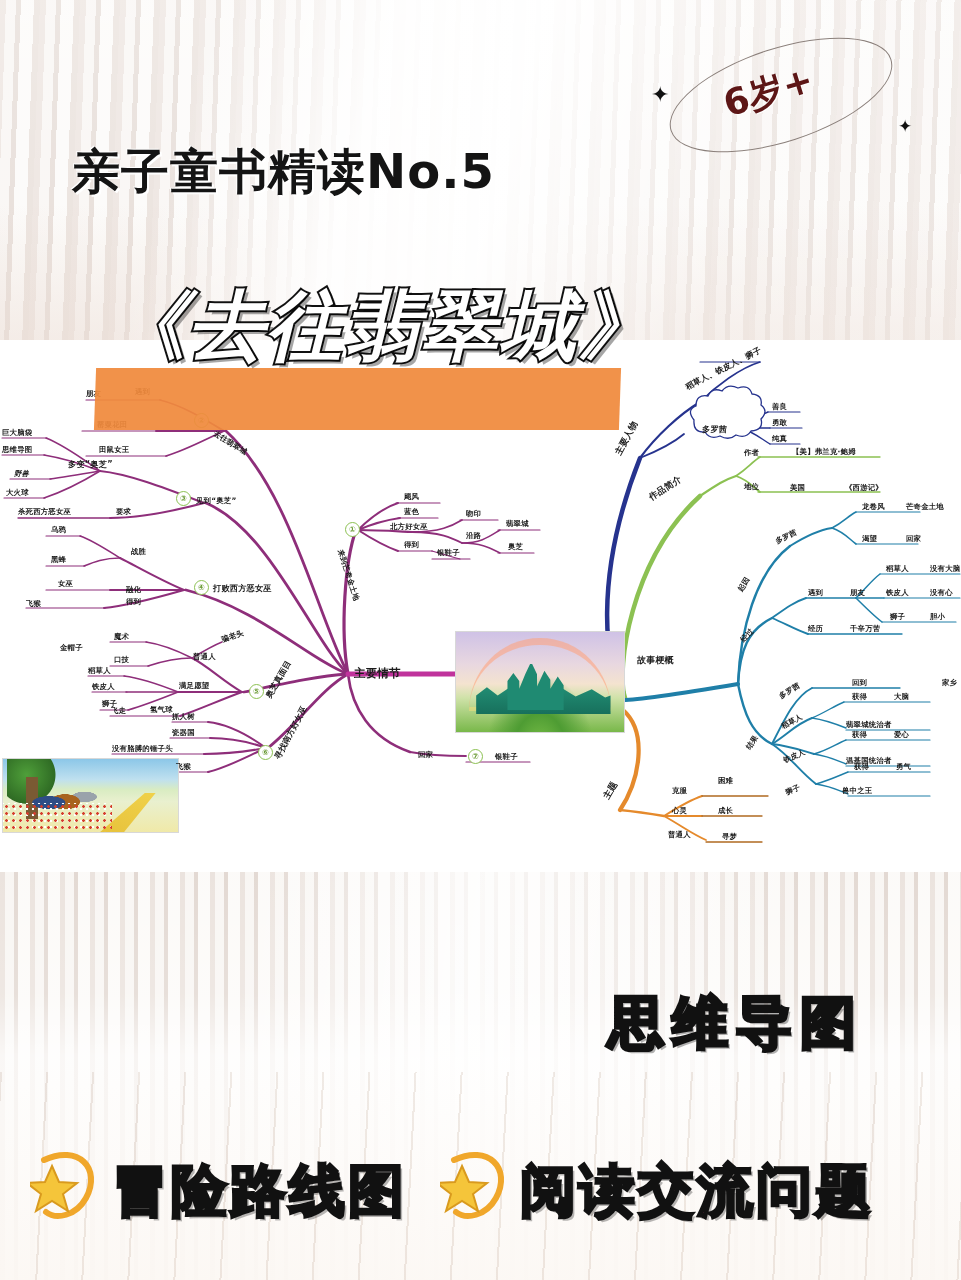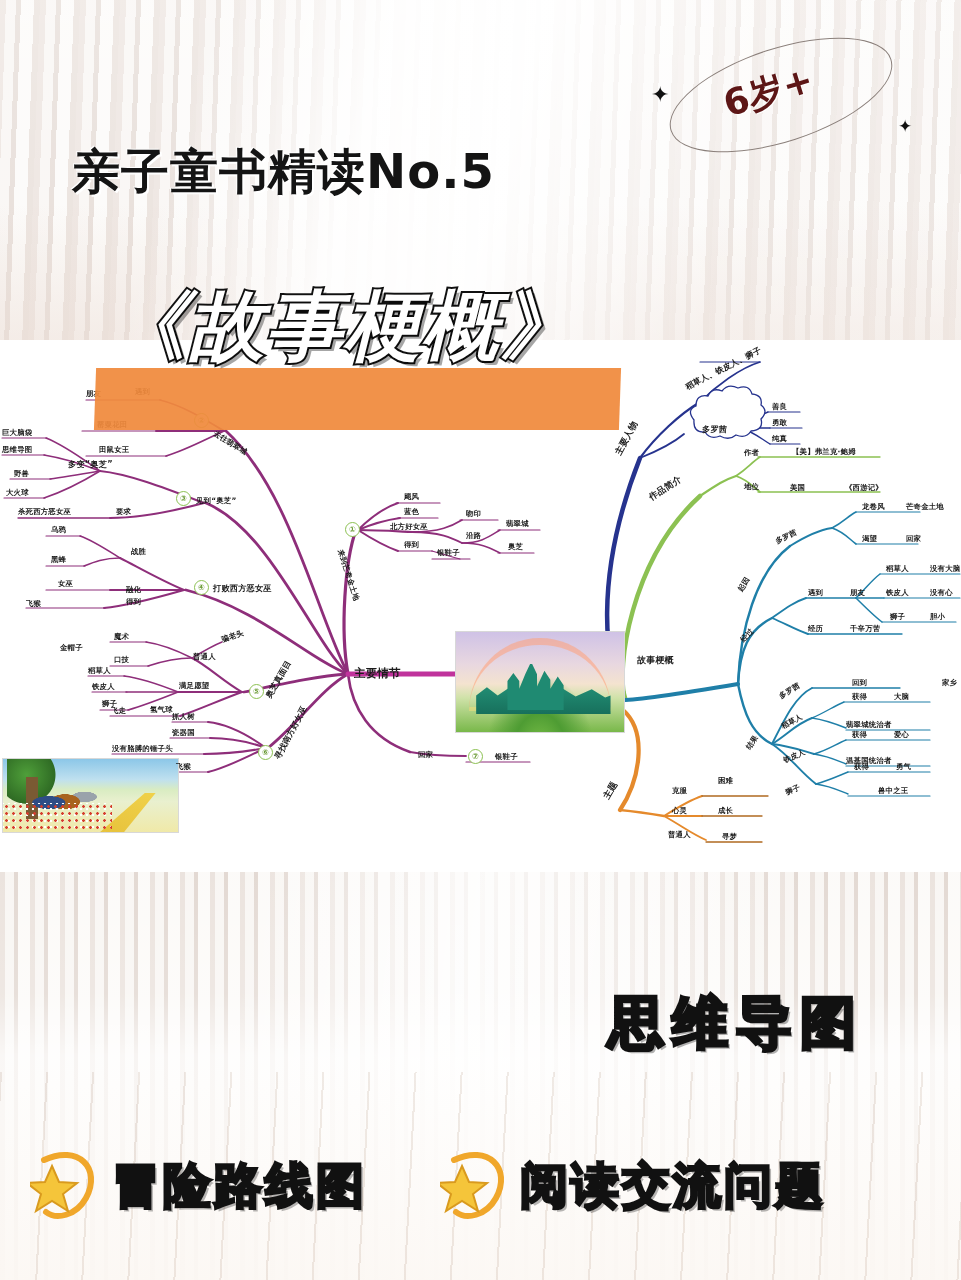--- a/index.html
+++ b/index.html
@@ -94,21 +94,21 @@
      -webkit-text-stroke:4px #111;
      paint-order:stroke fill;
      text-shadow:4px 4px 0 rgba(0,0,0,.35);
      font-family:"DejaVu Sans","Liberation Sans",sans-serif;}
   #mindmap-word{position:absolute;left:608px;top:986px;
      font-size:56px;font-weight:bold;color:#0f766e;letter-spacing:8px;
      -webkit-text-stroke:3.5px #111;
      text-shadow:3px 3px 0 rgba(0,0,0,.3);
      font-family:"DejaVu Sans","Liberation Sans",sans-serif;}
   #foot-row{position:absolute;left:0;top:1140px;width:961px;height:110px;}
-  .foot-item{position:absolute;font-size:48px;font-weight:bold;color:#ec4899;
+  .foot-item{position:absolute;font-size:56px;font-weight:bold;color:#ec4899;
      letter-spacing:3px;white-space:nowrap;
      -webkit-text-stroke:3px #111;
      text-shadow:3px 3px 0 rgba(0,0,0,.28);
      font-family:"DejaVu Sans","Liberation Sans",sans-serif;}
   #foot-item-1{left:112px;top:14px;}
   #foot-item-2{left:520px;top:14px;}
   .star-swirl{position:absolute;width:72px;height:78px;}
   #star-1{left:30px;top:6px;}
   #star-2{left:440px;top:6px;}
 
@@ -382,21 +382,21 @@
   <div class="lbl" style="left:86px;top:49px;">朋友</div>
   <div class="lbl" style="left:135px;top:47px;">遇到</div>
   <div class="lbl" style="left:97px;top:80px;">罂粟花田</div>
   <div class="lbl" style="left:99px;top:105px;">田鼠女王</div>
 
   <div class="num" style="left:176px;top:151px;">③</div>
   <div class="lbl" style="left:196px;top:156px;">见到“奥芝”</div>
   <div class="lbl s8" style="left:68px;top:119px;">多变“奥芝”</div>
   <div class="lbl" style="left:2px;top:88px;">巨大脑袋</div>
   <div class="lbl" style="left:2px;top:105px;">思维导图</div>
-  <div class="lbl" style="left:14px;top:129px;">野兽</div>
+  <div class="lbl" style="left:14px;top:129px;font-style:italic;">野兽</div>
   <div class="lbl" style="left:6px;top:148px;">大火球</div>
   <div class="lbl" style="left:116px;top:167px;">要求</div>
   <div class="lbl" style="left:18px;top:167px;">杀死西方恶女巫</div>
 
   <div class="num" style="left:194px;top:240px;">④</div>
   <div class="lbl s8" style="left:213px;top:243px;">打败西方恶女巫</div>
   <div class="lbl" style="left:131px;top:207px;">战胜</div>
   <div class="lbl" style="left:51px;top:185px;">乌鸦</div>
   <div class="lbl" style="left:51px;top:215px;">黑蜂</div>
   <div class="lbl" style="left:126px;top:245px;text-align:center;">融化</div>
@@ -471,38 +471,38 @@
   <div class="lbl" style="left:852px;top:352px;">获得</div>
   <div class="lbl" style="left:894px;top:352px;">大脑</div>
   <div class="lbl" style="left:846px;top:380px;">翡翠城统治者</div>
   <div class="lbl rot" style="left:784px;top:416px;transform:rotate(-24deg);">铁皮人</div>
   <div class="lbl" style="left:852px;top:390px;">获得</div>
   <div class="lbl" style="left:894px;top:390px;">爱心</div>
   <div class="lbl" style="left:846px;top:416px;">温基国统治者</div>
   <div class="lbl rot" style="left:786px;top:448px;transform:rotate(-22deg);">狮子</div>
   <div class="lbl" style="left:854px;top:422px;">获得</div>
   <div class="lbl" style="left:896px;top:422px;">勇气</div>
-  <div class="lbl" style="left:878px;top:446px;text-align:center;">兽中之王</div>
+  <div class="lbl" style="left:842px;top:446px;text-align:center;">兽中之王</div>
 
   <div class="lbl rot s9" style="left:606px;top:452px;transform:rotate(-60deg);">主题</div>
   <div class="lbl" style="left:672px;top:446px;">克服</div>
   <div class="lbl" style="left:718px;top:436px;">困难</div>
   <div class="lbl" style="left:672px;top:466px;">心灵</div>
   <div class="lbl" style="left:718px;top:466px;">成长</div>
   <div class="lbl" style="left:668px;top:490px;">普通人</div>
   <div class="lbl" style="left:722px;top:492px;">寻梦</div>
 </div>
 
 <div class="banner" id="bottom-banner">
   <div class="shelf-bg"></div>
   <div class="planks"></div>
 </div>
 
 <div id="orange-highlight"></div>
-<div id="book-title">《故事梗概》</div>
+<div id="book-title">《去往翡翠城》</div>
 <div id="mindmap-word">思维导图</div>
 
 <div id="foot-row">
   <svg class="star-swirl" id="star-1" viewBox="0 0 72 78">
     <path d="M14,14 C48,-2 72,22 56,52 C46,70 26,74 16,66" fill="none" stroke="#f0a72b" stroke-width="6" stroke-linecap="round"></path>
     <path d="M22,20 l7,16 l18,1 l-14,11 l5,17 l-16,-10 l-16,10 l5,-17 l-14,-11 l18,-1 Z" fill="#f5c53a" stroke="#d99a1e" stroke-width="2"></path>
   </svg>
   <svg class="star-swirl" id="star-2" viewBox="0 0 72 78">
     <path d="M14,14 C48,-2 72,22 56,52 C46,70 26,74 16,66" fill="none" stroke="#f0a72b" stroke-width="6" stroke-linecap="round"></path>
     <path d="M22,20 l7,16 l18,1 l-14,11 l5,17 l-16,-10 l-16,10 l5,-17 l-14,-11 l18,-1 Z" fill="#f5c53a" stroke="#d99a1e" stroke-width="2"></path>

